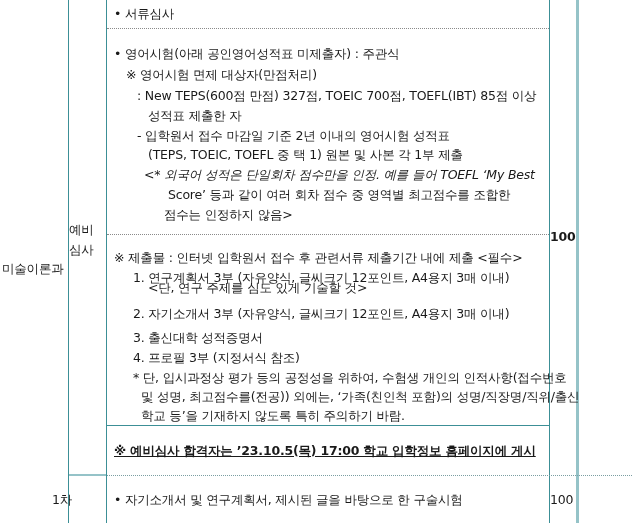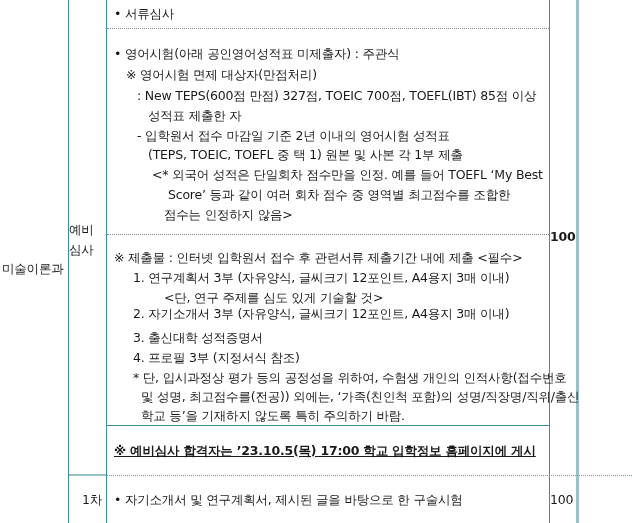--- a/index.html
+++ b/index.html
@@ -52,31 +52,31 @@
 <div class="line center bold" style="left:550px; width:27px; top:229px;">100</div>
 
 <div class="line" style="left:114px; top:6px;">• 서류심사</div>
 
 <div class="line" style="left:114px; top:46px;">• 영어시험(아래 공인영어성적표 미제출자) : 주관식</div>
 <div class="line" style="left:126px; top:67px;">※ 영어시험 면제 대상자(만점처리)</div>
 <div class="line" style="left:137px; top:88px;">: New TEPS(600점 만점) 327점, TOEIC 700점, TOEFL(IBT) 85점 이상</div>
 <div class="line" style="left:148px; top:108px;">성적표 제출한 자</div>
 <div class="line" style="left:137px; top:128px;">- 입학원서 접수 마감일 기준 2년 이내의 영어시험 성적표</div>
 <div class="line" style="left:148px; top:147px;">(TEPS, TOEIC, TOEFL 중 택 1) 원본 및 사본 각 1부 제출</div>
-<div class="line" style="left:152px; top:167px;">&lt;* 외국어 성적은 단일회차 점수만을 인정. 예를 들어 TOEFL ‘My Best</div>
+<div class="line" style="left:144px; top:167px;font-style:italic;">&lt;* 외국어 성적은 단일회차 점수만을 인정. 예를 들어 TOEFL ‘My Best</div>
 <div class="line" style="left:168px; top:187px;">Score’ 등과 같이 여러 회차 점수 중 영역별 최고점수를 조합한</div>
 <div class="line" style="left:164px; top:207px;">점수는 인정하지 않음&gt;</div>
 
 <div class="line" style="left:114px; top:250px;">※ 제출물 : 인터넷 입학원서 접수 후 관련서류 제출기간 내에 제출 &lt;필수&gt;</div>
 <div class="line" style="left:133px; top:270px;">1. 연구계획서 3부 (자유양식, 글씨크기 12포인트, A4용지 3매 이내)</div>
-<div class="line" style="left:148px; top:290px;margin-left:16px;">&lt;단, 연구 주제를 심도 있게 기술할 것&gt;</div>
+<div class="line" style="left:148px; top:280px;">&lt;단, 연구 주제를 심도 있게 기술할 것&gt;</div>
 <div class="line" style="left:133px; top:306px;">2. 자기소개서 3부 (자유양식, 글씨크기 12포인트, A4용지 3매 이내)</div>
 <div class="line" style="left:133px; top:330px;">3. 출신대학 성적증명서</div>
 <div class="line" style="left:133px; top:350px;">4. 프로필 3부 (지정서식 참조)</div>
 <div class="line" style="left:133px; top:370px;">* 단, 입시과정상 평가 등의 공정성을 위하여, 수험생 개인의 인적사항(접수번호</div>
 <div class="line" style="left:141px; top:389px;">및 성명, 최고점수를(전공)) 외에는, ‘가족(친인척 포함)의 성명/직장명/직위/출신</div>
 <div class="line" style="left:141px; top:408px;">학교 등’을 기재하지 않도록 특히 주의하기 바람.</div>
 
 <div class="line bold" style="left:114px; top:443px;text-decoration:underline;">※ 예비심사 합격자는 ’23.10.5(목) 17:00 학교 입학정보 홈페이지에 게시</div>
 
-<div class="line center" style="left:82px; width:37px; top:492px;">1차</div>
+<div class="line center" style="left:52px; width:37px; top:492px;">1차</div>
 <div class="line" style="left:114px; top:492px;">• 자기소개서 및 연구계획서, 제시된 글을 바탕으로 한 구술시험</div>
 <div class="line center" style="left:550px; width:27px; top:492px;">100</div>
 
 </body></html>

